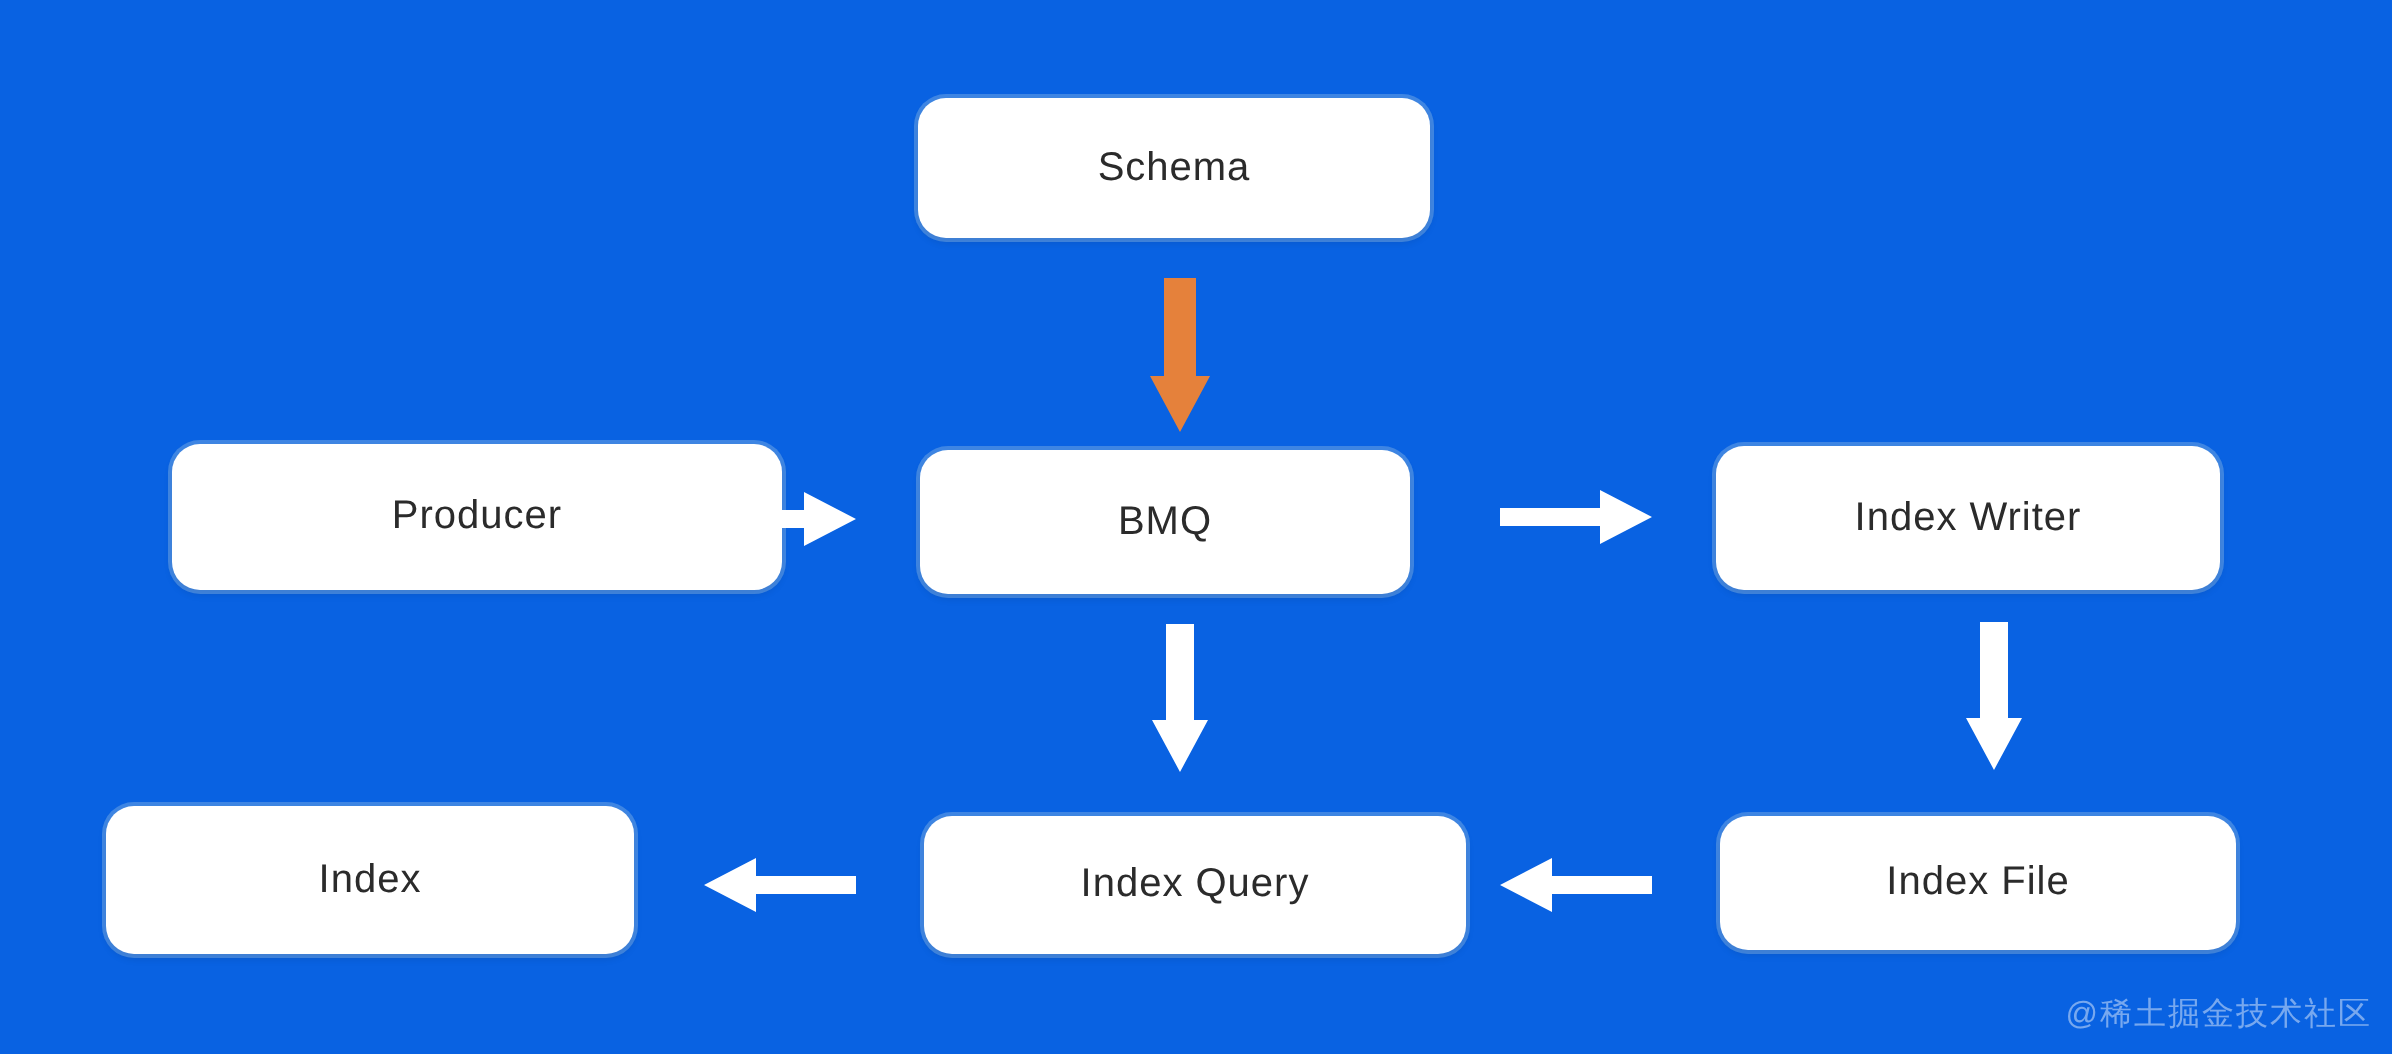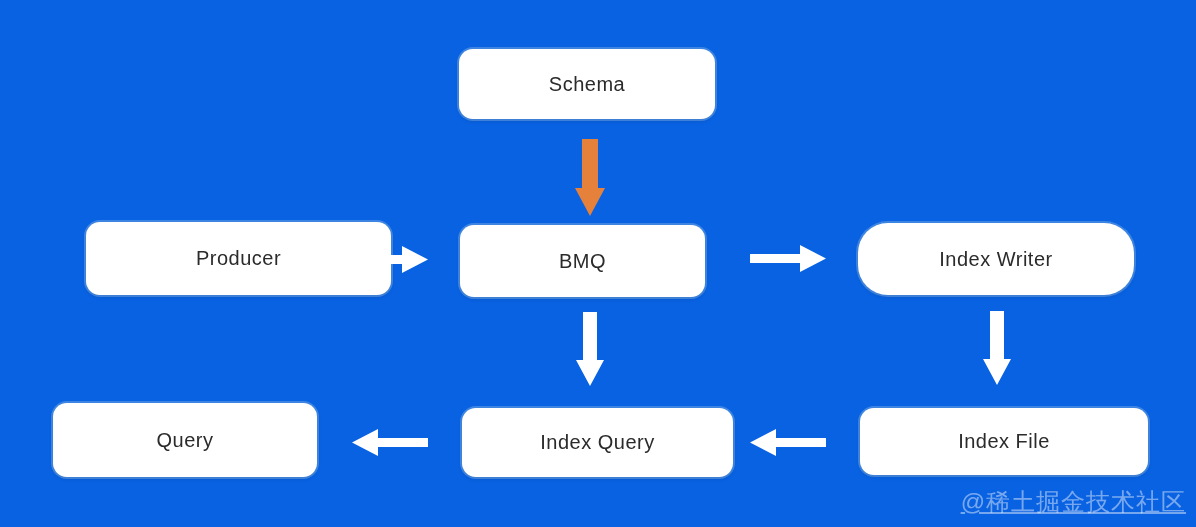--- a/index.html
+++ b/index.html
@@ -27,53 +27,52 @@
     box-shadow: 0 0 0 2px rgba(225,245,235,0.25), 0 2px 4px rgba(0,0,0,0.12);
   }
   .arrow {
     position: absolute;
     display: block;
   }
   .watermark {
     position: absolute;
     right: 10px;
     bottom: 9px;
-    font-size: 24px;
+    font-size: 16px;
     color: rgba(255,255,255,0.45);
     letter-spacing: 1px;
-    text-decoration: underline;
   }
   
   #node-schema       { left: 459px; top: 49px;  width: 256px; height: 70px; }
   #node-producer     { left: 62px;  top: 222px; width: 305px; height: 73px; margin-left: 24px; }
   #node-bmq          { left: 460px; top: 225px; width: 245px; height: 72px; }
-  #node-index-writer { left: 858px; top: 223px; width: 276px; height: 72px; border-radius: 30px; }
+  #node-index-writer { left: 858px; top: 223px; width: 252px; height: 72px; }
   #node-user         { left: 53px;  top: 403px; width: 264px; height: 74px; }
   #node-index-query  { left: 462px; top: 408px; width: 271px; height: 69px; }
-  #node-index-file   { left: 860px; top: 408px; width: 288px; height: 67px; }
+  #node-index-file   { left: 860px; top: 408px; width: 258px; height: 67px; }
 </style>
 </head>
 <body>
 
 <div class="canvas">
 
   <div class="node" id="node-schema">
     <span>Schema</span>
   </div>
   <div class="node" id="node-producer">
     <span>Producer</span>
   </div>
   <div class="node" id="node-bmq">
     <span>BMQ</span>
   </div>
   <div class="node" id="node-index-writer">
     <span>Index Writer</span>
   </div>
   <div class="node" id="node-user">
-    <span>Query</span>
+    <span>Index</span>
   </div>
   <div class="node" id="node-index-query">
     <span>Index Query</span>
   </div>
   <div class="node" id="node-index-file">
     <span>Index File</span>
   </div>
 
   <svg class="arrow" style="left:575px; top:139px;" width="30" height="77" viewBox="0 0 30 77">
     <polygon points="7,0 23,0 23,49 30,49 15,77 0,49 7,49" fill="#e5813b"></polygon>

